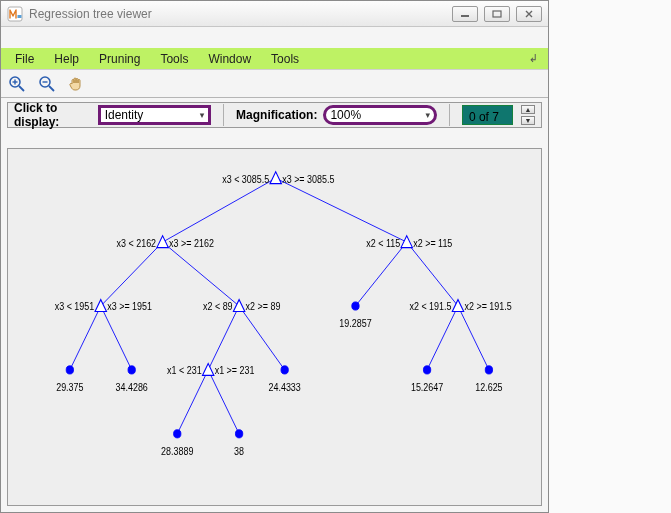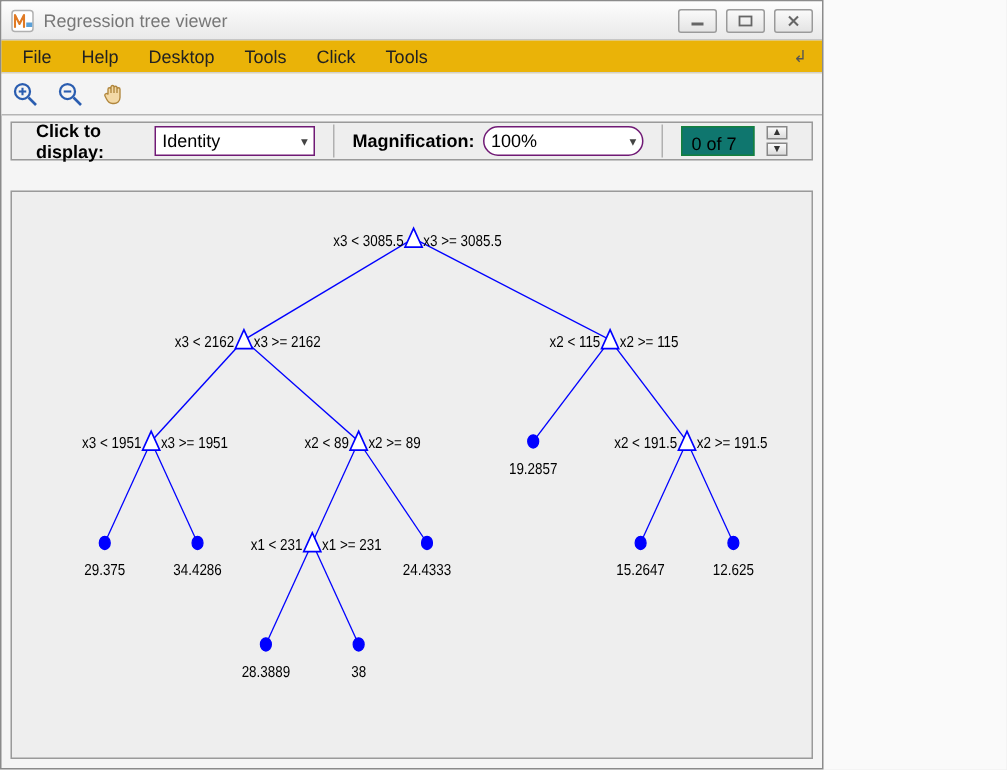--- a/index.html
+++ b/index.html
@@ -22,43 +22,43 @@
   .winbtns { display: flex; gap: 6px; }
   .winbtn {
     width: 26px; height: 16px; border: 1px solid #9a9a9a; border-radius: 2px;
     background: linear-gradient(#fafafa,#e4e4e4);
     display: flex; align-items: center; justify-content: center;
     font-size: 10px; color: #555; cursor: pointer;
   }
 
   
   .menubar {
-    height: 22px; background: #eab308; border-bottom: 1px solid #d0d0d0;
-    display: flex; align-items: center; padding: 0 6px; gap: 4px;
+    height: 22px; background: #bef264; border-bottom: 1px solid #d0d0d0;
+    display: flex; align-items: center; padding: 0 6px; gap: 4px; margin-top: 21px;
   }
   .menu-item { padding: 2px 8px; cursor: pointer; color: #222; }
   .menubar .spacer { flex: 1; }
   .menubar .dock-arrow { font-size: 11px; color: #555; cursor: pointer; padding: 0 4px;}
 
   
   .toolbar {
     height: 28px; background: #f4f4f4; border-bottom: 1px solid #b5b5b5;
     display: flex; align-items: center; padding: 0 6px; gap: 10px;
   }
   .tb-btn { width: 20px; height: 20px; display:flex; align-items:center; justify-content:center; cursor:pointer; }
   .tb-btn svg { width: 18px; height: 18px; }
 
   
   .controlsbar {
     height: 26px; background: #eeeeee; border: 1px solid #9a9a9a; margin: 4px 6px 0 6px;
-    display: flex; align-items: center; padding: 0 16px; gap: 6px; font-size: 12px;
+    display: flex; align-items: center; padding: 0 6px; gap: 6px; font-size: 12px;
   }
   .controlsbar .lbl { font-weight: bold; }
   .select {
-    height: 20px; background: #fff; border: 1px solid #701a75; font-size: 12px;
+    height: 20px; background: #fff; border: 3px solid #701a75; font-size: 12px;
     padding: 0 4px; position: relative; display: flex; align-items: center;
   }
   .select .chev { margin-left: auto; font-size: 9px; color: #444; padding-left: 6px; }
   .select.wide1 { width: 132px; }
   .select.wide2 { width: 132px; border-radius: 10px; }
   .readonly {
     height: 20px; background: #0f766e; border: 1px solid #15803d;
     display: flex; align-items: flex-end; padding: 0 6px; width: 58px;
   }
   .spinner {
@@ -111,23 +111,23 @@
         <svg width="10" height="8" viewBox="0 0 10 8">
             <path d="M2 1 L8 7 M8 1 L2 7" stroke="#666" stroke-width="1.4"></path>
           </svg>
       </div>
     </div>
   </div>
 
   <div class="menubar">
     <div class="menu-item">File</div>
     <div class="menu-item">Help</div>
-    <div class="menu-item">Desktop</div>
+    <div class="menu-item">Pruning</div>
     <div class="menu-item">Tools</div>
-    <div class="menu-item">Click</div>
+    <div class="menu-item">Window</div>
     <div class="menu-item">Tools</div>
     <div class="spacer"></div>
     <div class="dock-arrow">↲</div>
   </div>
 
   <div class="toolbar">
     <div class="tb-btn">
       <svg viewBox="0 0 18 18">
         <circle cx="7" cy="7" r="5" fill="none" stroke="#2a5db0" stroke-width="1.5"></circle>
         <line x1="11" y1="11" x2="16" y2="16" stroke="#2a5db0" stroke-width="1.8"></line>

